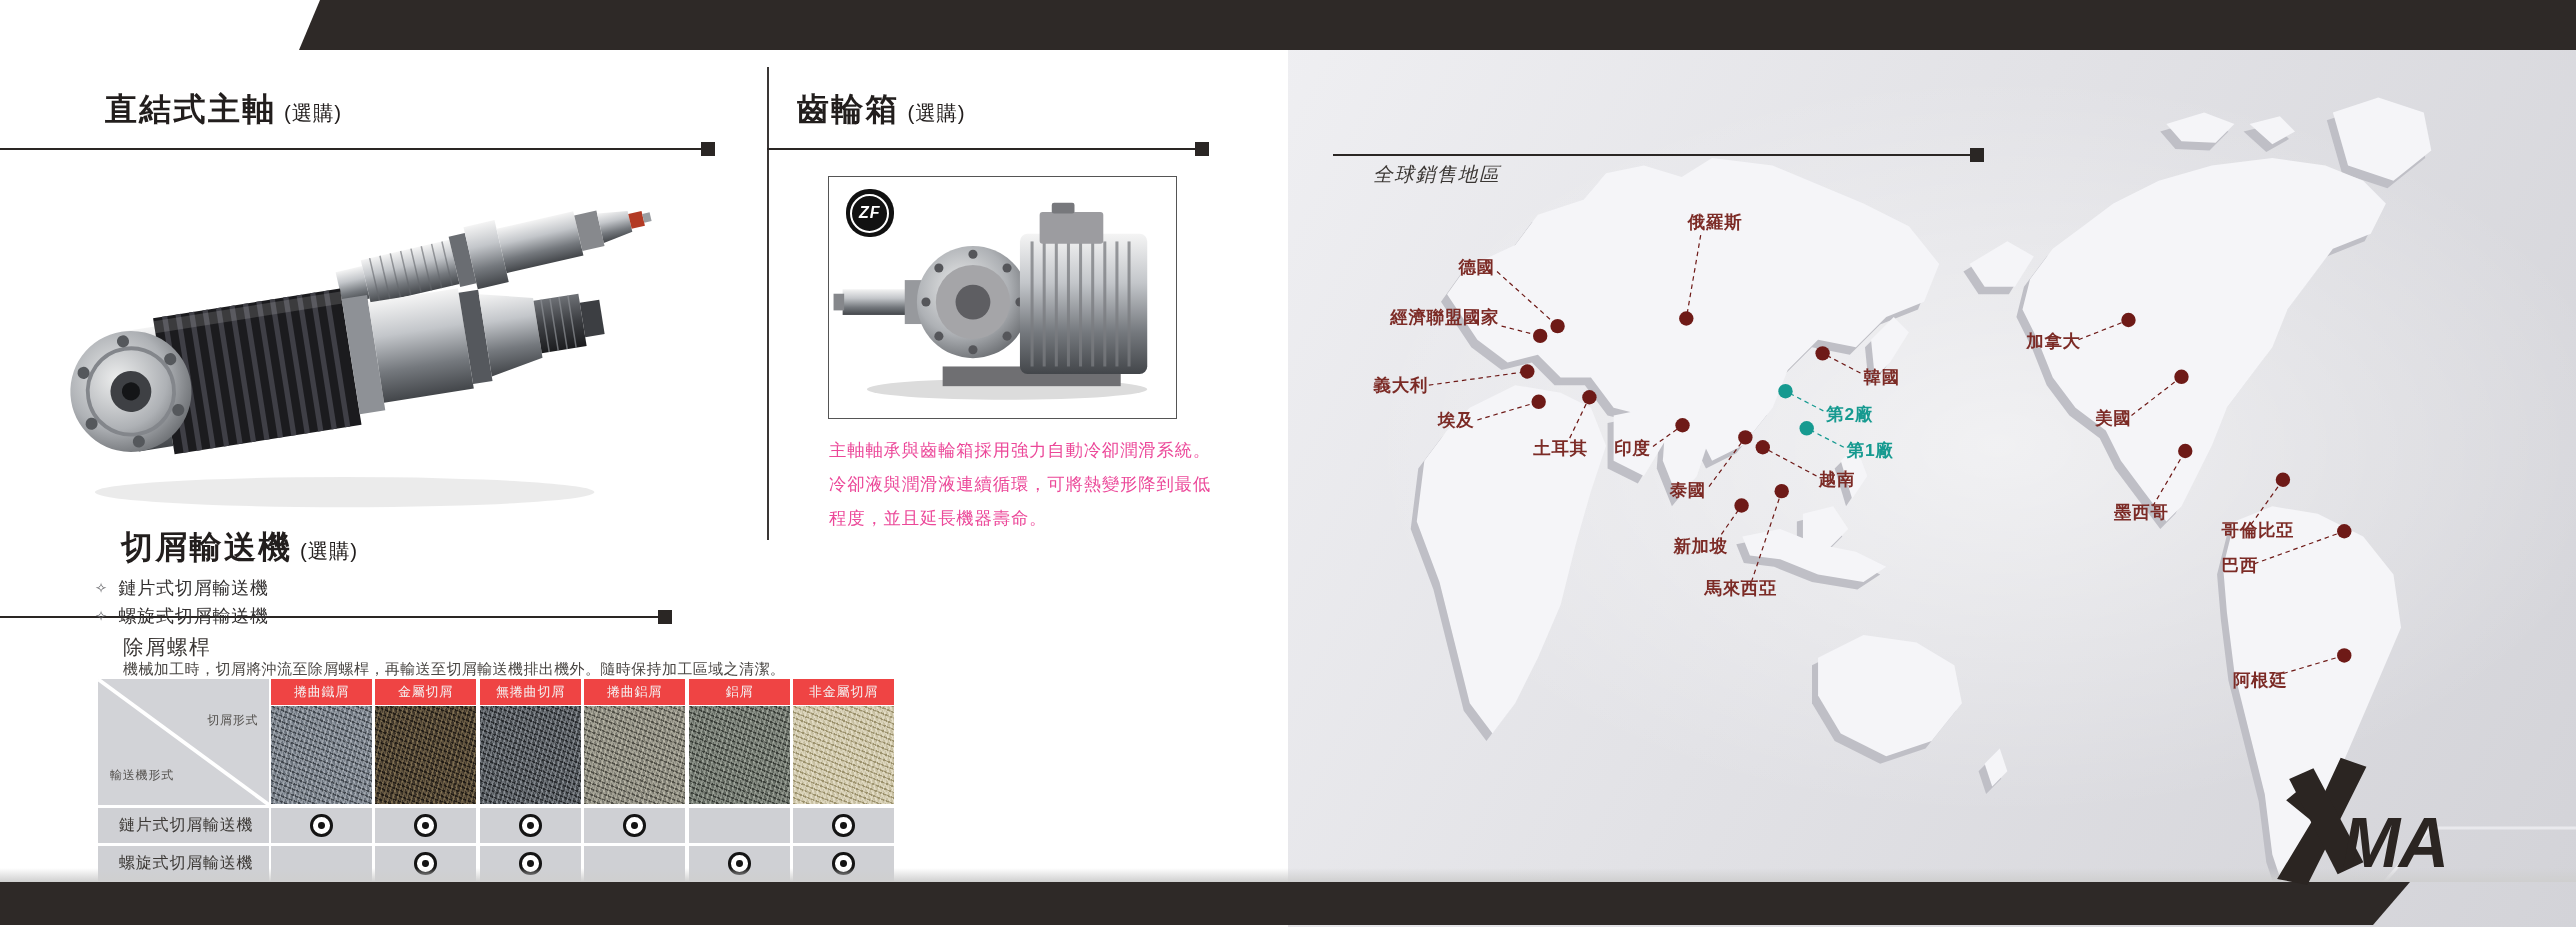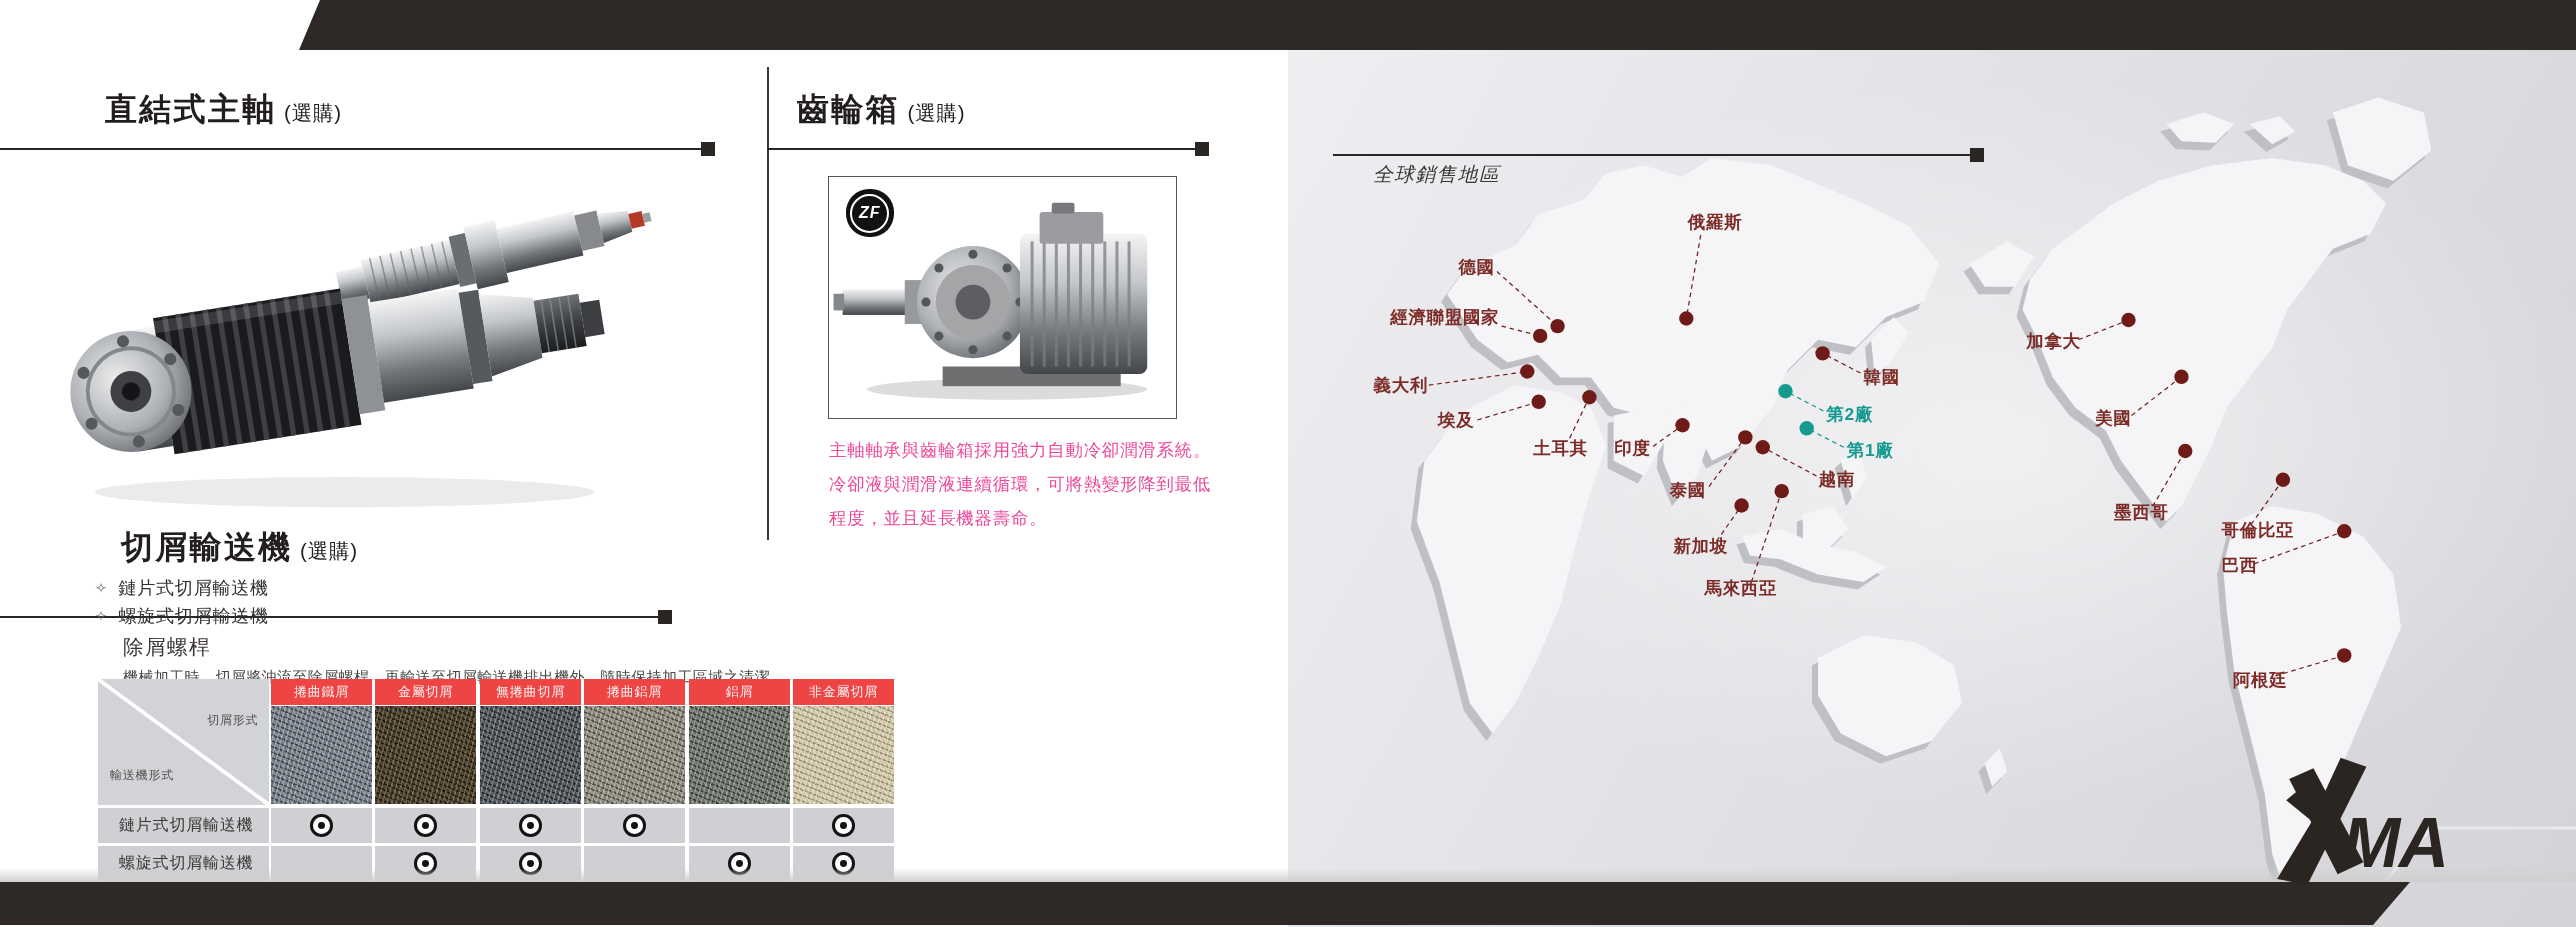--- a/index.html
+++ b/index.html
@@ -37,21 +37,21 @@
   }
   .zf-ring{
     width:35px;height:35px;border:2.3px solid #fff;border-radius:50%;
     display:flex;align-items:center;justify-content:center;
     color:#fff;font-weight:700;font-style:italic;font-size:16px;letter-spacing:0.8px;
   }
   .para{font-size:17.4px;line-height:34px;color:#ec4899;letter-spacing:0.8px;white-space:nowrap;}
   .bullet-row{display:flex;align-items:center;gap:10.6px;font-size:18px;color:#333030;letter-spacing:0.8px;}
   .bullet-glyph{font-size:14.4px;color:#6a6a6e;line-height:1;}
   .sub-head{font-size:20.5px;color:#3a3634;letter-spacing:1.5px;}
-  .sub-desc{font-size:15px;color:#4a4744;letter-spacing:0.4px;white-space:nowrap;margin-top:8px;}
+  .sub-desc{font-size:15px;color:#4a4744;letter-spacing:0.4px;white-space:nowrap;}
   
   #chip-table{left:98px;top:679px;width:800px;height:201px;}
   .tcell{position:absolute;box-sizing:border-box;}
   .t-head{background:#ef4444;color:#f4f4f4;font-size:13px;display:flex;align-items:center;justify-content:center;letter-spacing:0.8px;}
   .t-corner{background:#d2d3d7;overflow:hidden;}
   .t-corner-label{position:absolute;font-size:12px;color:#55524f;letter-spacing:0.8px;}
   .t-rowlabel{background:#cfd0d4;font-size:16px;color:#3c3936;display:flex;align-items:center;padding-left:21px;letter-spacing:0.8px;}
   .mark-cell{background:#cfd0d4;display:flex;align-items:center;justify-content:center;}
   .mark{
     width:16.7px;height:16.7px;border-radius:50%;background:#fff;border:3px solid #141414;

